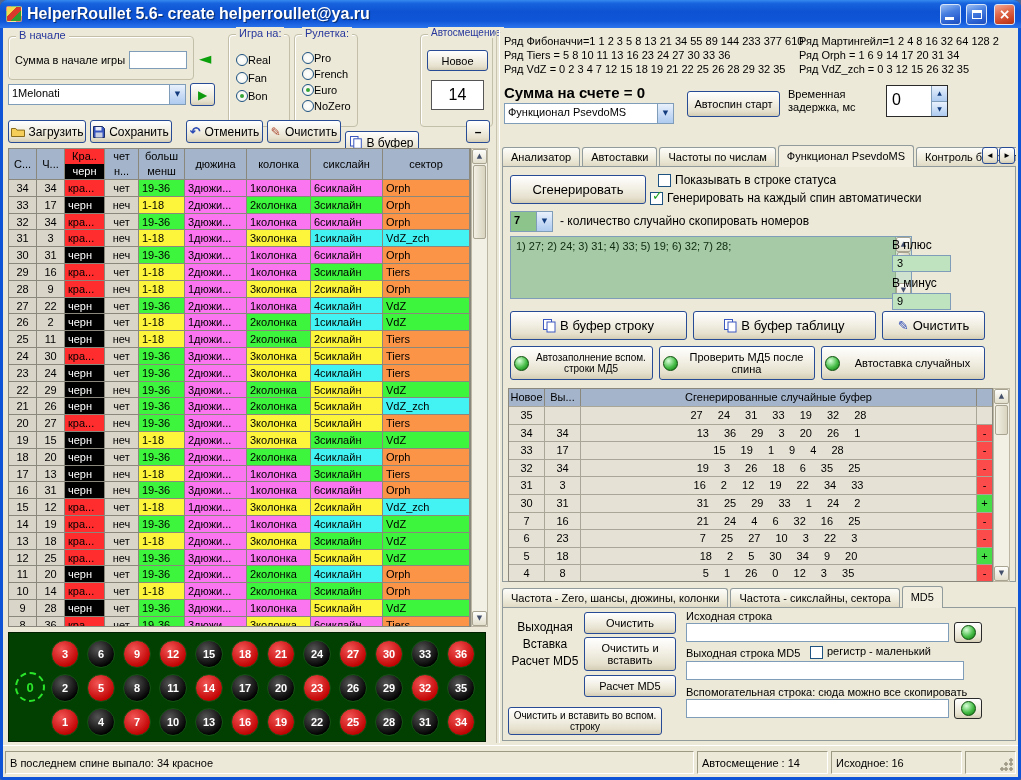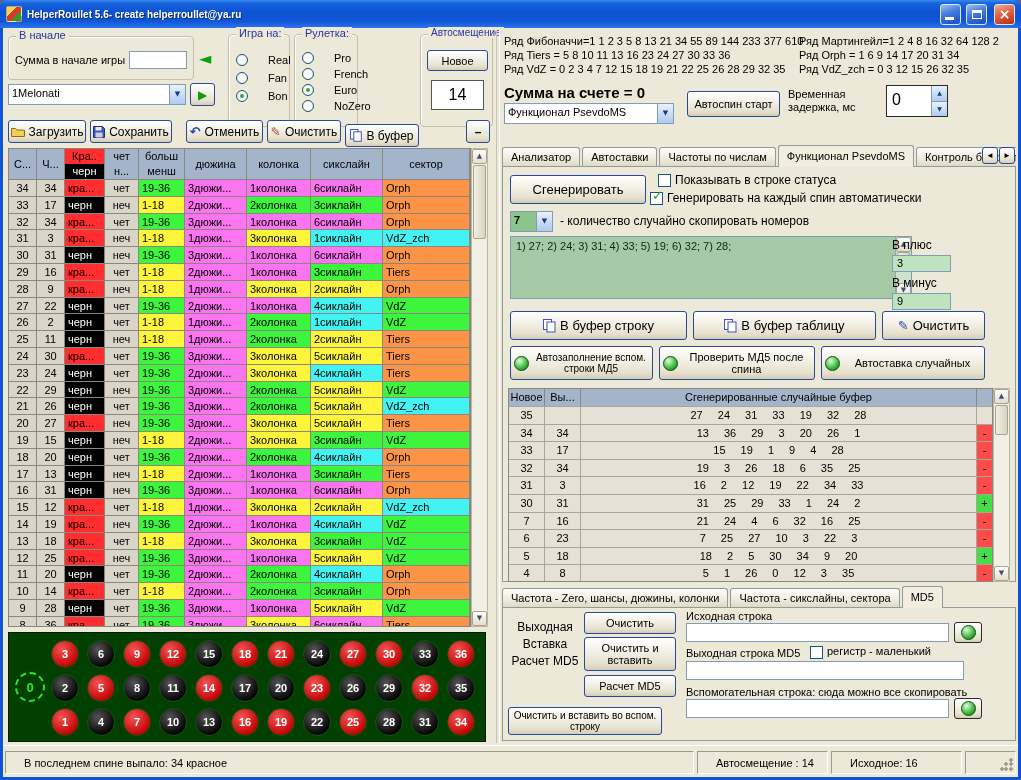--- a/index.html
+++ b/index.html
@@ -1,21 +1,21 @@
 <!DOCTYPE html>
 <html style="--red_cell: #FF2D2D; --black_cell: #000000; --green_cell: #3DF53D; --yellow_cell: #FDF53C; --pink_cell: #FB74F0; --cyan_cell: #43F3F3; --orange_cell: #FC9447; --gray_cell: #D9D5C9; --mark_plus: #46DD46; --mark_minus: #FB4B4B; --header_blue: #A3B4CB; --board_green: #024002; --gen_green: #A6C9A6; --frame_blue: #0F54D6;"><head>
 <meta charset="utf-8">
 <style>
 *{margin:0;padding:0;box-sizing:border-box}
 body{background:#4E6696;font-family:"Liberation Sans","DejaVu Sans",sans-serif}
 .uic{font-family:"DejaVu Sans","Liberation Sans",sans-serif;line-height:1}
 .window{position:relative;width:1021px;height:780px;background:var(--frame_blue,#0F54D6);border-radius:8px 8px 3px 3px;overflow:hidden;font-size:11px}
 .titlebar{position:absolute;left:0;top:0;width:100%;height:28px;display:flex;align-items:center;gap:5px;padding:0 6px;background:linear-gradient(180deg,#368AEF 0%,#1863DE 12%,#0D52D2 42%,#0F56D8 75%,#2B74EC 100%)}
 .app-icon{width:16px;height:16px;border-radius:2px;background:linear-gradient(135deg,#F2DA4E 0 34%,#D8392B 34% 64%,#2F9C2F 64% 100%);border:1px solid rgba(255,255,255,.4);flex:none}
-.title-text{flex:1;color:#fff;font-size:10px;font-weight:bold;text-shadow:1px 1px 1px rgba(0,0,0,.55);white-space:nowrap;overflow:hidden}
+.title-text{flex:1;color:#fff;font-size:16px;font-weight:bold;text-shadow:1px 1px 1px rgba(0,0,0,.55);white-space:nowrap;overflow:hidden}
 .tbtn{width:21px;height:21px;border-radius:3px;border:1px solid #D9E6FA;display:flex;align-items:center;justify-content:center;position:relative;flex:none}
 .tbtn.min,.tbtn.max{background:linear-gradient(160deg,#9CBFF3,#477EE0 40%,#2A5FD0 75%,#1E4FBB)}
 .tbtn.close{background:linear-gradient(160deg,#F5A998,#E06A4C 40%,#CC4426 75%,#B23210);margin-left:2px}
 .glyph-min{position:absolute;left:4px;bottom:4px;width:9px;height:3px;background:#fff}
 .glyph-max{width:10px;height:9px;border:1px solid #fff;border-top:3px solid #fff}
 .glyph-close{color:#fff;font-size:14px;font-weight:bold}
 .client{position:absolute;left:3px;top:28px;right:3px;bottom:3px;background:#ECE9D8}
 .group{position:absolute;border:1px solid #C3BFA8;border-radius:4px;box-shadow:inset 1px 1px 0 #fff}
 .glabel{position:absolute;top:-8px;left:7px;background:#ECE9D8;padding:0 3px;font-size:11px;color:#27379C;white-space:nowrap}
 .lbl{position:absolute;font-size:11px;color:#000;white-space:nowrap}
@@ -24,21 +24,21 @@
 .combo{position:absolute;background:#fff;border:1px solid #7F9DB9;display:flex;font-size:11px}
 .combo.green{background:#8CC48C;font-weight:bold}
 .combo-text{flex:1;padding:2px 3px;white-space:nowrap;overflow:hidden}
 .combo-btn{width:16px;align-self:stretch;display:flex;align-items:center;justify-content:center;font-size:7px;color:#123C7E;background:linear-gradient(180deg,#E9F1FC,#CBDDF6 50%,#AECBF0);border-left:1px solid #7F9DB9}
 .cbrow{position:absolute;display:flex;align-items:flex-start;gap:4px;font-size:12px;white-space:nowrap}
 .cbox{width:13px;height:13px;background:#fff;border:1px solid #1D5281;flex:none;position:relative;margin-top:1px}
 .chk{position:absolute;left:1px;top:-4px;font-size:13px;font-weight:bold;color:#1FA11F;font-family:"DejaVu Sans",sans-serif}
 .radios{padding-top:13px}
 .rg3 .radio-row{margin-top:6px}
 .rg4 .radio-row{margin-top:4px}
-.radio-row{display:flex;align-items:center;gap:20px;font-size:11px;margin-left:7px}
+.radio-row{display:flex;align-items:center;gap:0;font-size:11px;margin-left:7px}
 .radio{width:12px;height:12px;border-radius:50%;background:radial-gradient(#fff,#EFEFE8);border:1px solid #1D5281;position:relative;flex:none}
 .radio.on::after{content:"";position:absolute;left:3px;top:3px;width:4px;height:4px;border-radius:50%;background:#35A435}
 .valdisp{position:absolute;background:#fff;border:1px solid #555;font-size:16px;display:flex;align-items:center;justify-content:center}
 .valbox{position:absolute;background:#BFE3BF;border:1px solid #7F9DB9;font-size:11px;padding:1px 4px}
 .sphere{width:15px;height:15px;border-radius:50%;background:radial-gradient(circle at 35% 30%,#D9FFD9,#46BC46 55%,#0B6B0B);border:1px solid #0A4F0A;flex:none}
 .ticon{display:flex;align-items:center;flex:none}
 .vsb{position:absolute;width:17px;background:#F2F0E4;border:1px solid #BBB7A4}
 .sb-btn{position:absolute;left:0;width:15px;height:15px;display:flex;align-items:center;justify-content:center;font-size:7px;color:#44506B;background:linear-gradient(180deg,#FDFDFB,#E3DFCD);border:1px solid #A9A491;border-radius:2px}
 .sb-up{top:0}.sb-down{bottom:0}
 .sb-thumb{position:absolute;left:1px;width:13px;background:linear-gradient(90deg,#F2EFE4,#D9D4BF);border:1px solid #A9A491;border-radius:2px}
@@ -79,21 +79,21 @@
 .stable{position:absolute;border:1px solid #8A887C;background:#E5E2D5;overflow:hidden}
 .sh-row{display:flex;height:17px;background:var(--header_blue,#A3B4CB);font-size:11px}
 .sh-cell{text-align:center;line-height:17px;border-right:1px solid #8A887C;white-space:nowrap;overflow:hidden}
 .s-row{display:flex;height:17.6px}
 .s-cell{border-right:1px solid #A9A698;border-top:1px solid #A9A698;font-size:11px;line-height:17px;text-align:center;white-space:nowrap;overflow:hidden}
 .scol0{width:36px}.scol1{width:36px}.scol2{width:396px}.scol3{width:15px;border-right:none}
 .s-cell.scol2{word-spacing:12px}
 .mk-minus{background:var(--mark_minus,#FB4B4B)}
 .mk-plus{background:var(--mark_plus,#46DD46)}
 .statusbar{position:absolute;left:3px;top:745px;width:1015px;height:32px;background:#ECE9D8;border-top:1px solid #fff}
-.seg{position:absolute;top:5px;height:23px;border:1px solid;border-color:#9D9A84 #FFFFFF #FFFFFF #9D9A84;font-size:11px;display:flex;align-items:center;padding:0 18px;white-space:nowrap;overflow:hidden}
+.seg{position:absolute;top:5px;height:23px;border:1px solid;border-color:#9D9A84 #FFFFFF #FFFFFF #9D9A84;font-size:11px;display:flex;align-items:center;padding:0 4px;white-space:nowrap;overflow:hidden}
 .grip{position:absolute;right:1px;bottom:1px;width:14px;height:14px;background:radial-gradient(circle at 11px 11px,#9F9B87 1.5px,transparent 2px),radial-gradient(circle at 6px 11px,#9F9B87 1.5px,transparent 2px),radial-gradient(circle at 11px 6px,#9F9B87 1.5px,transparent 2px),radial-gradient(circle at 2px 11px,#9F9B87 1.5px,transparent 2px),radial-gradient(circle at 11px 2px,#9F9B87 1.5px,transparent 2px),radial-gradient(circle at 6px 6px,#9F9B87 1.5px,transparent 2px)}
 .sline{white-space:nowrap}
 </style>
 </head>
 <body>
 
 <div class="window">
   <div class="titlebar">
     <div class="app-icon"></div>
     <div class="title-text">HelperRoullet 5.6- create helperroullet@ya.ru</div>
@@ -187,21 +187,21 @@
     <span>Сохранить</span>
   </button>
   <button class="btn" style="left:186px;top:120px;width:77px;height:23px">
     <span class="uic" style="color:#2B49B5;font-weight:bold;font-size:13px">↶</span>
     <span>Отменить</span>
   </button>
   <button class="btn" style="left:267px;top:120px;width:74px;height:23px">
     <span class="uic" style="color:#A8442A;font-size:12px">✎</span>
     <span>Очистить</span>
   </button>
-  <button class="btn" style="left:345px;top:124px;width:74px;height:23px">
+  <button class="btn" style="left:345px;top:131px;width:74px;height:23px">
     <span class="ticon">
         <svg width="12" height="13">
           <rect x="0.5" y="0.5" width="7.5" height="9.5" fill="#FFF" stroke="#3A57C0"></rect>
           <rect x="3.8" y="2.8" width="7.5" height="9.5" fill="#FFF" stroke="#3A57C0"></rect>
         </svg>
       </span>
     <span>В буфер</span>
   </button>
   <button class="btn" style="left:466px;top:120px;width:24px;height:23px;font-weight:bold">–</button>
 

